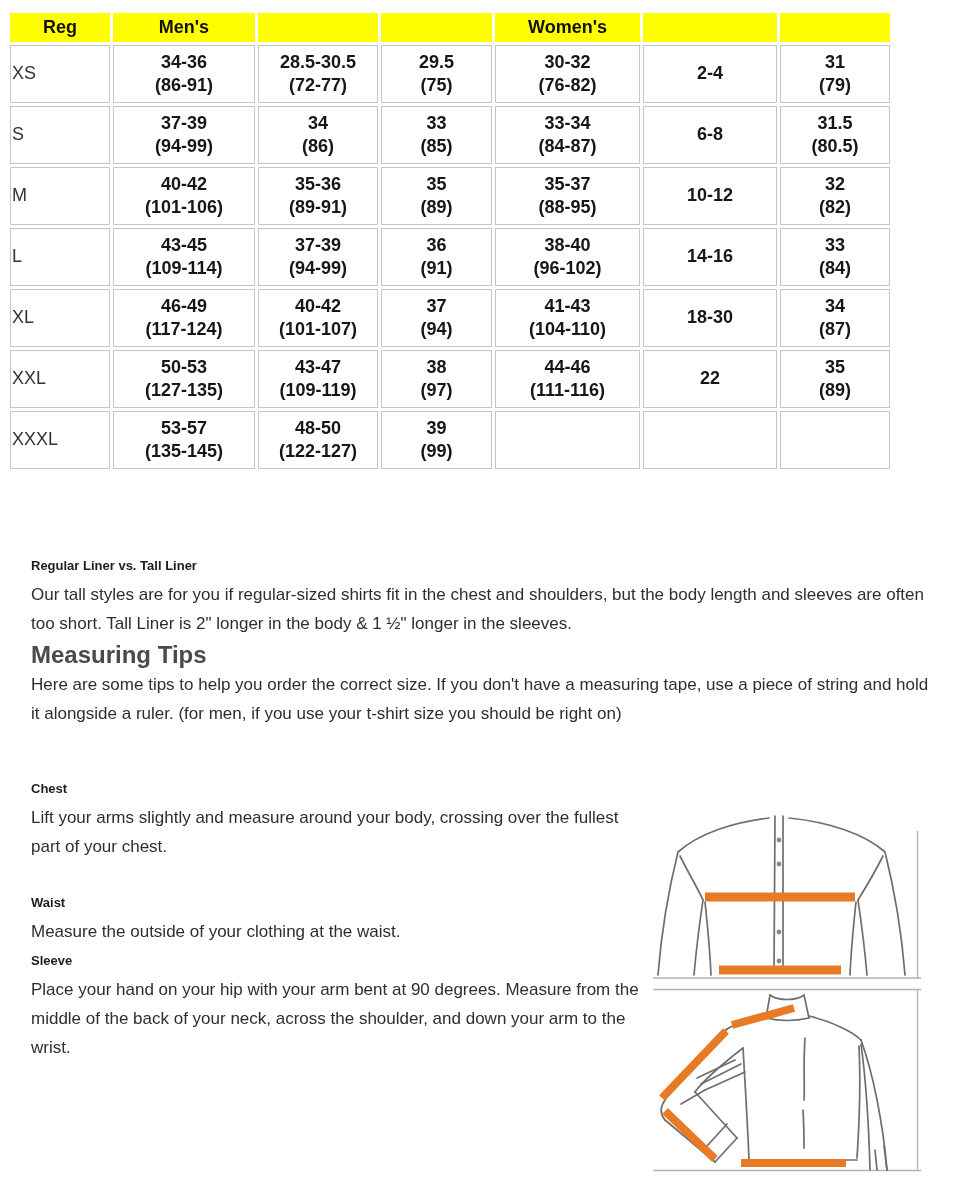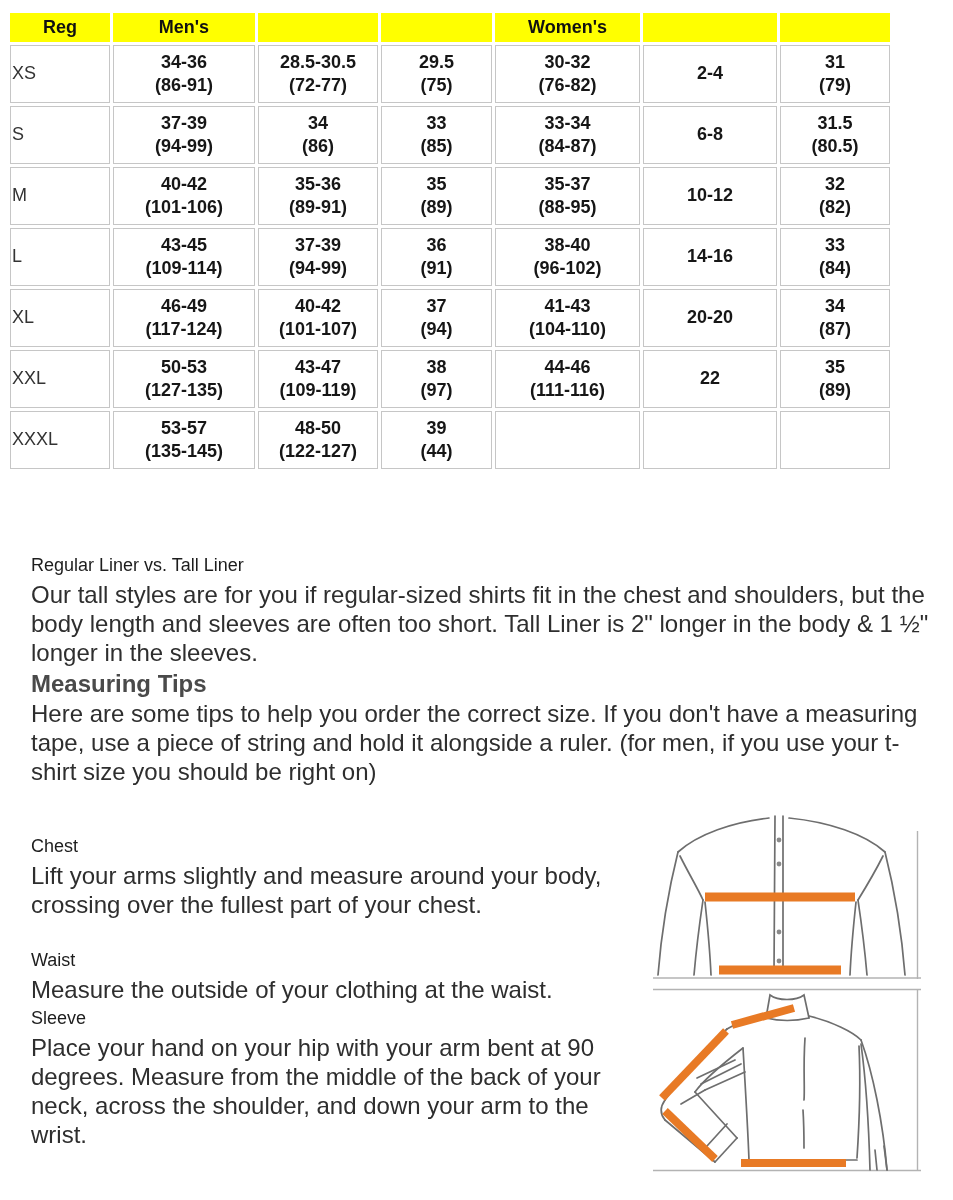--- a/index.html
+++ b/index.html
@@ -28,22 +28,22 @@
     border:1px solid #c6c6c6;text-align:center;font-weight:bold;color:#161616;
     height:54px;background:#fff;
   }
   td.sizecol{
     border:1px solid #c6c6c6;text-align:left;font-weight:normal;color:#333;
     font-size:19px;height:54px;background:#fff;
   }
 
   
   .textcol{position:absolute;left:31px;top:551px;width:902px;}
-  .h-bold{font-size:18px;font-weight:normal;color:#1d1d1d;line-height:29px;margin:0;}
-  .para{font-size:24px;color:#2e2e2e;line-height:29px;margin:0;}
+  .h-bold{font-size:13px;font-weight:bold;color:#1d1d1d;line-height:29px;margin:0;}
+  .para{font-size:17px;color:#2e2e2e;line-height:29px;margin:0;}
   .tips-head{font-size:24px;font-weight:bold;color:#4a4a4a;line-height:31px;margin:1px 0 0 0;}
   .narrow{width:618px;}
   .sec-chest{margin-top:46px;}
   .sec-waist{margin-top:27px;}
   .sec-sleeve{margin-top:0px;}
 
   
   .illus1{position:absolute;left:653px;top:812px;width:268px;height:168px;}
   .illus2{position:absolute;left:653px;top:988px;width:268px;height:184px;}
   svg{display:block;}
@@ -133,21 +133,21 @@
     <tr>
       <td class="sizecol">XL</td>
       <td class="num">46-49
 (117-124)</td>
       <td class="num">40-42
 (101-107)</td>
       <td class="num">37
 (94)</td>
       <td class="num">41-43
 (104-110)</td>
-      <td class="num">20-20</td>
+      <td class="num">18-30</td>
       <td class="num">34
 (87)</td>
     </tr>
     <tr>
       <td class="sizecol">XXL</td>
       <td class="num">50-53
 (127-135)</td>
       <td class="num">43-47
 (109-119)</td>
       <td class="num">38
@@ -158,21 +158,21 @@
       <td class="num">35
 (89)</td>
     </tr>
     <tr>
       <td class="sizecol">XXXL</td>
       <td class="num">53-57
 (135-145)</td>
       <td class="num">48-50
 (122-127)</td>
       <td class="num">39
-(44)</td>
+(99)</td>
       <td class="num"></td>
       <td class="num"></td>
       <td class="num"></td>
     </tr>
   </tbody>
     </table>
 
   <div class="textcol">
     <p class="h-bold">Regular Liner vs. Tall Liner</p>
     <p class="para">Our tall styles are for you if regular-sized shirts fit in the chest and shoulders, but the body length and sleeves are often too short. Tall Liner is 2" longer in the body &amp; 1 ½" longer in the sleeves.</p>

